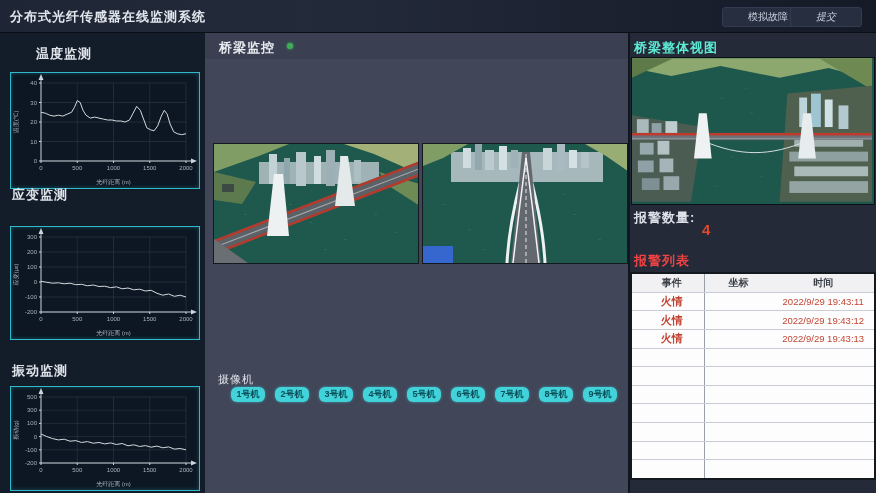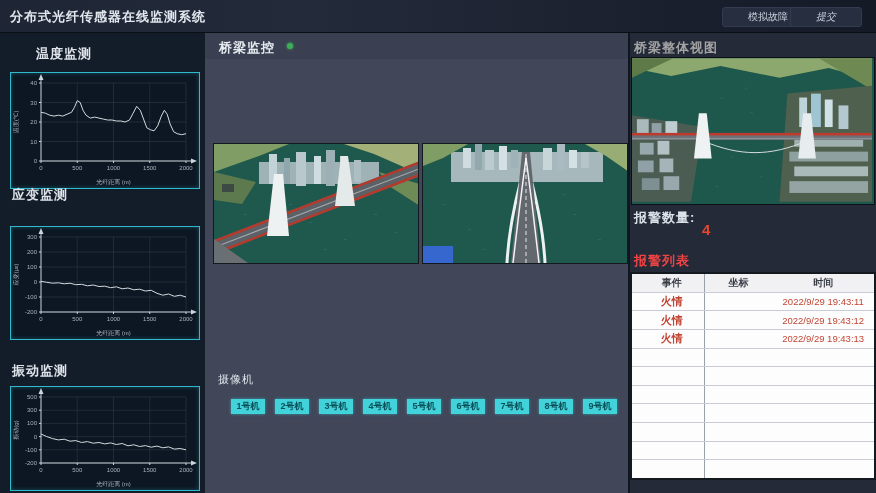--- a/index.html
+++ b/index.html
@@ -74,30 +74,30 @@
   .camera-label{
     position:absolute;left:13px;top:339px;color:#dde2e8;font-size:11px;letter-spacing:1px;
   }
   .cam-btn-row{
     position:absolute;left:26px;top:354px;width:390px;height:18px;
     display:flex;gap:10px;
   }
   .cam-btn{
     min-width:28px;height:15px;line-height:15px;padding:0 3px;
     background:#41d2da;color:#0b4f58;font-size:9px;font-weight:bold;text-align:center;
-    border-radius:0;cursor:pointer;box-shadow:0 0 3px rgba(65,210,218,.6);margin-top:12px;
+    border-radius:6px;cursor:pointer;box-shadow:0 0 3px rgba(65,210,218,.6);
   }
 
   
   .rightpanel{
     position:absolute;left:630px;top:33px;width:246px;height:460px;
     background:#242a38;
   }
   .overview-title{
-    position:absolute;left:4px;top:6px;color:#a3a3a3;font-size:13px;font-weight:bold;letter-spacing:1px;
+    position:absolute;left:4px;top:6px;color:#5eead4;font-size:13px;font-weight:bold;letter-spacing:1px;
   }
   .overview-img{
     position:absolute;left:1px;top:24px;width:242px;height:146px;
     background:#1e574c;border:1px solid #0c1016;overflow:hidden;
   }
   .alarm-count-label{
     position:absolute;left:4px;top:176px;color:#dde2e8;font-size:13px;font-weight:bold;letter-spacing:1px;
   }
   .alarm-count{
     position:absolute;left:72px;top:188px;color:#e5472e;font-size:15px;font-weight:bold;

